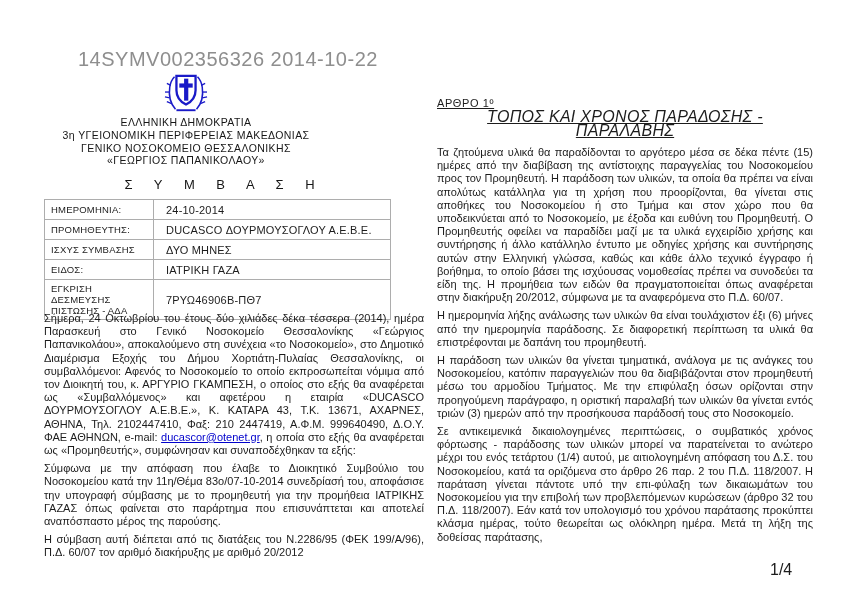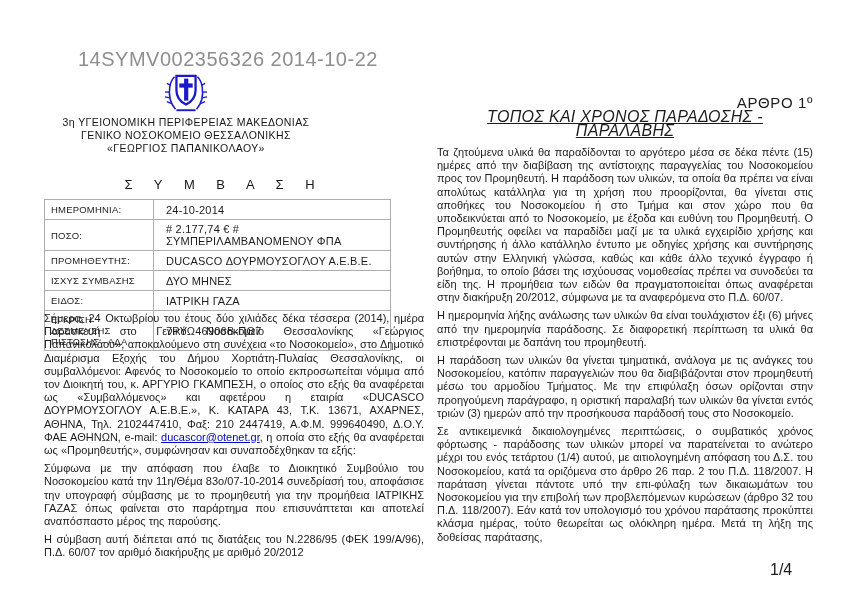--- a/index.html
+++ b/index.html
@@ -93,23 +93,24 @@
     text-align: justify;
     color: #1c1c1c;
   }
   .email-link {
     color: #0000cc;
     text-decoration: underline;
     cursor: pointer;
   }
   .article-heading {
     margin-top: 30px;
-    text-align: right;
-    font-size: 15px;
+    text-align: left;
+    font-size: 11px;
     line-height: 14px;
+    text-decoration: underline;
     letter-spacing: 0.6px;
     color: #1c1c1c;
   }
   .article-subheading {
     text-align: center;
     font-size: 16px;
     line-height: 14px;
     font-style: italic;
     text-decoration: underline;
     letter-spacing: 0.3px;
@@ -145,36 +146,33 @@
         <path d="M38 32 l5 -2"></path>
           <path d="M40 26 l5 -1"></path>
           <path d="M40 20 l5 0"></path>
           <path d="M39 13 l4 -2"></path>
       </g>
       <path d="M13 3 h20 v15 q0 10 -10 15 q-10 -5 -10 -15 z" fill="#ffffff" stroke="#1a1ac8" stroke-width="2.4"></path>
       <rect x="21" y="6" width="4.4" height="23" fill="#1a1ac8"></rect>
       <rect x="16" y="11" width="14" height="4.4" fill="#1a1ac8"></rect>
       <path d="M13 39 h20" stroke="#1a1ac8" stroke-width="2"></path>
     </svg>
+    <div class="org-line">ΕΛΛΗΝΙΚΗ ΔΗΜΟΚΡΑΤΙΑ</div>
     <div class="org-line">3η ΥΓΕΙΟΝΟΜΙΚΗ ΠΕΡΙΦΕΡΕΙΑΣ ΜΑΚΕΔΟΝΙΑΣ</div>
     <div class="org-line">ΓΕΝΙΚΟ ΝΟΣΟΚΟΜΕΙΟ ΘΕΣΣΑΛΟΝΙΚΗΣ</div>
     <div class="org-line">«ΓΕΩΡΓΙΟΣ ΠΑΠΑΝΙΚΟΛΑΟΥ»</div>
   </div>
 
   <div class="symvasi">Σ Υ Μ Β Α Σ Η</div>
 
   <table class="ctable">
     <tbody>
       <tr class="row-std">
         <td class="label-cell">ΗΜΕΡΟΜΗΝΙΑ:</td>
         <td class="value-cell">24-10-2014</td>
-      </tr>
-      <tr class="row-std">
-        <td class="label-cell">ΠΟΣΟ:</td>
-        <td class="value-cell"># 2.177,74 € # ΣΥΜΠΕΡΙΛΑΜΒΑΝΟΜΕΝΟΥ ΦΠΑ</td>
       </tr>
       <tr class="row-std">
         <td class="label-cell">ΠΡΟΜΗΘΕΥΤΗΣ:</td>
         <td class="value-cell">DUCASCO ΔΟΥΡΜΟΥΣΟΓΛΟΥ Α.Ε.Β.Ε.</td>
       </tr>
       <tr class="row-std">
         <td class="label-cell">ΙΣΧΥΣ ΣΥΜΒΑΣΗΣ</td>
         <td class="value-cell">ΔΥΟ ΜΗΝΕΣ</td>
       </tr>
       <tr class="row-std">

